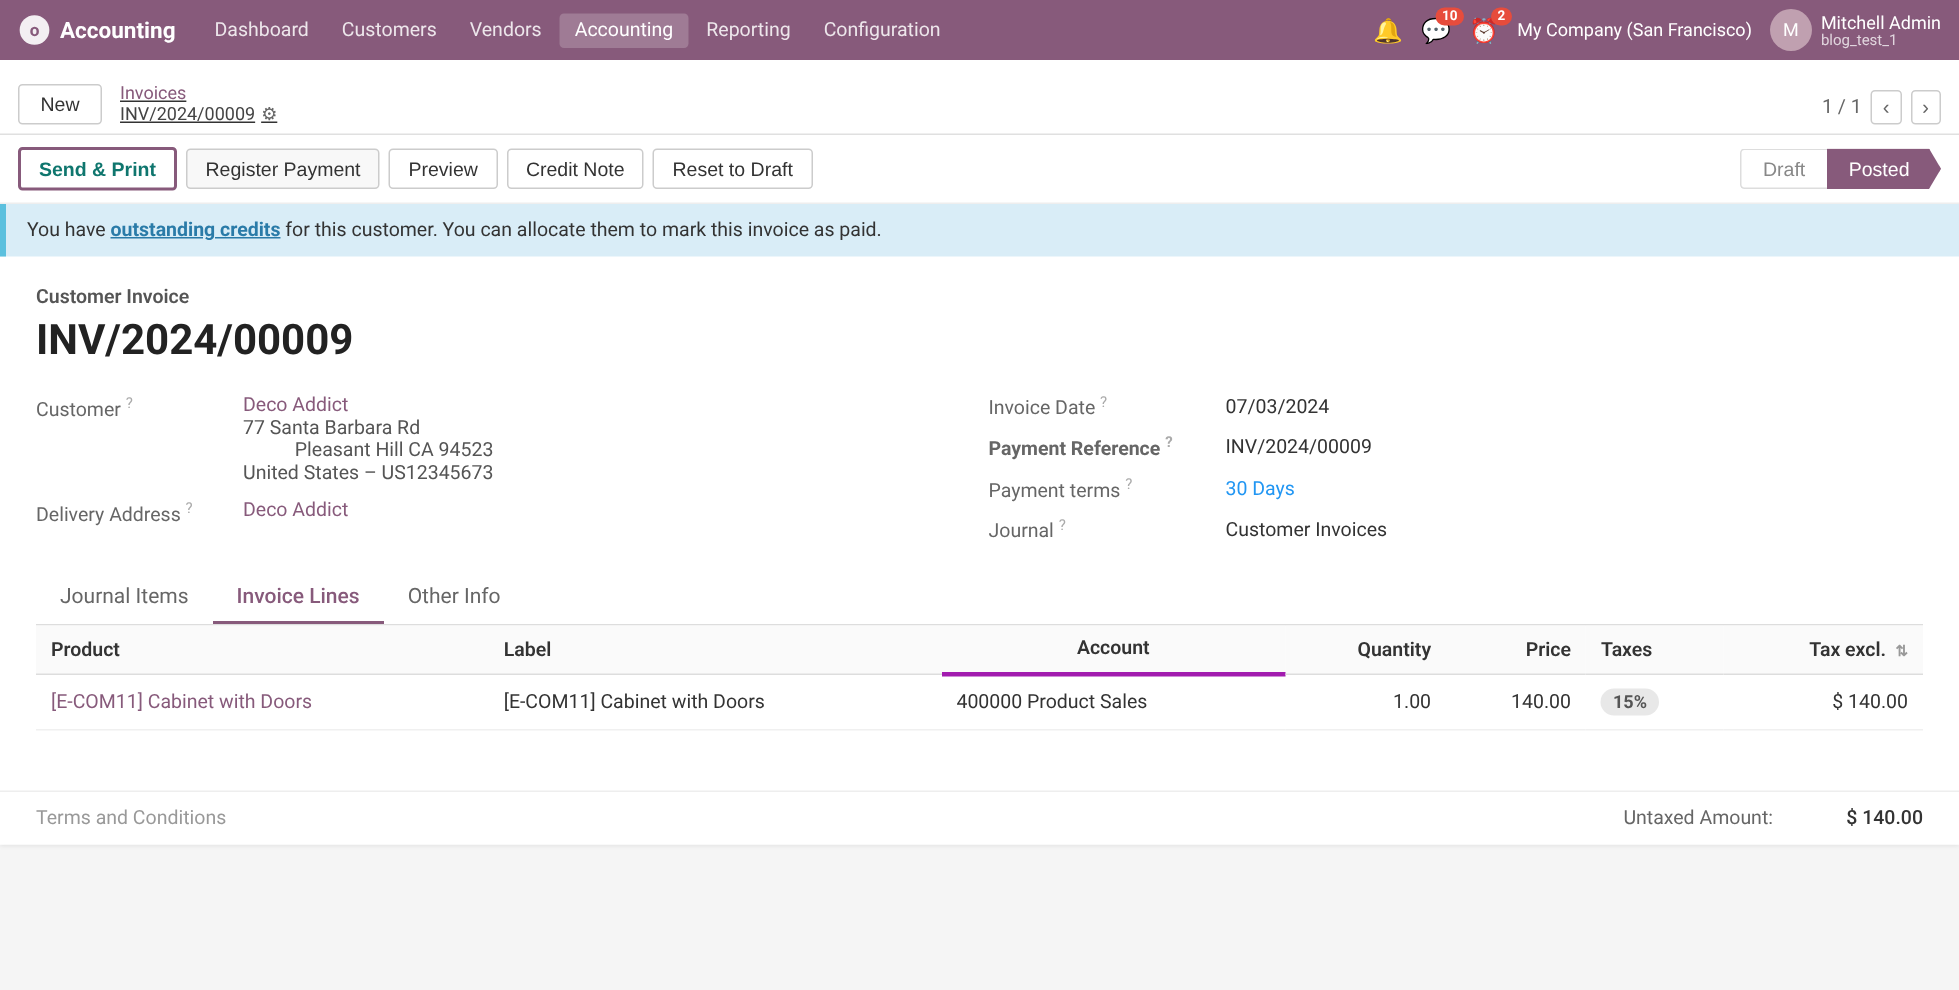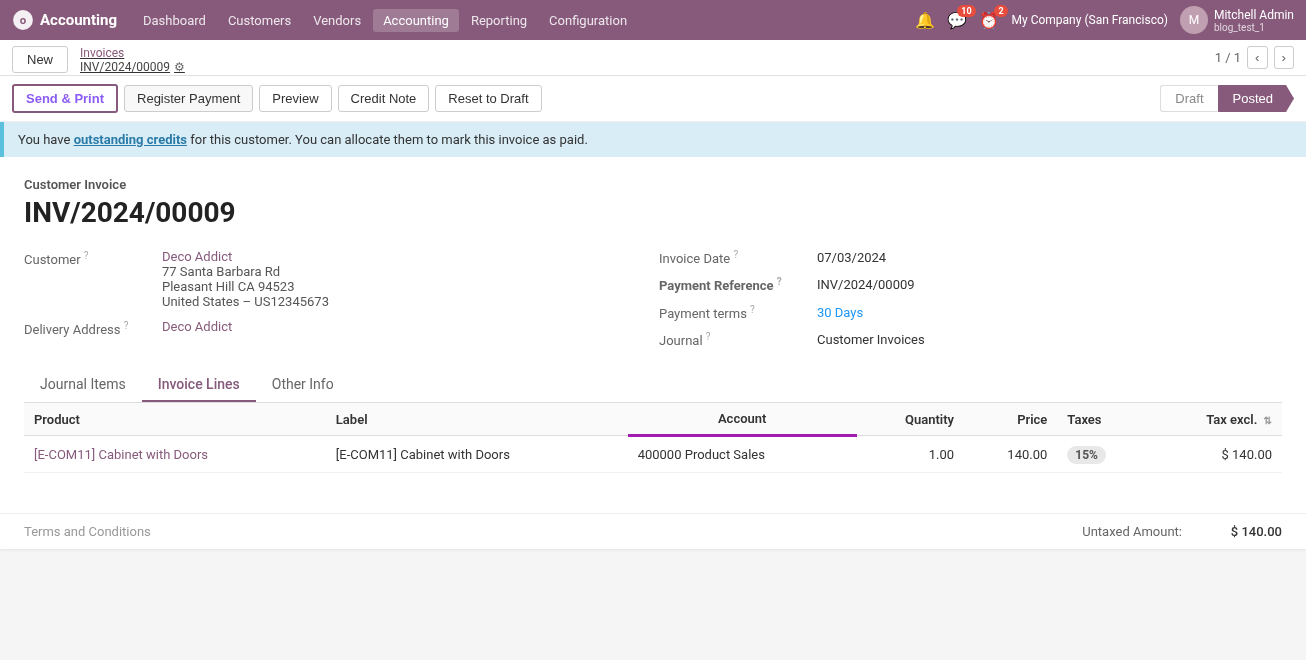--- a/index.html
+++ b/index.html
@@ -40,41 +40,41 @@
     <div style="display:flex;align-items:center;gap:6px;cursor:pointer;">
       <div style="width:28px;height:28px;border-radius:50%;background:#c0a0b0;overflow:hidden;display:flex;align-items:center;justify-content:center;font-size:12px;color:white;">M</div>
       <div style="display:flex;flex-direction:column;">
         <span style="font-size:12px;color:white;">Mitchell Admin</span>
         <span style="font-size:10px;color:rgba(255,255,255,0.75);">blog_test_1</span>
       </div>
     </div>
   </div>
 </nav>
 
-<div style="background:white;border-bottom:1px solid #e0e0e0;display:flex;align-items:flex-start;padding:6px 12px;height:36px;gap:12px;">
+<div style="background:white;border-bottom:1px solid #e0e0e0;display:flex;align-items:flex-end;padding:6px 12px;height:50px;gap:12px;">
   <button style="border:1px solid #ccc;background:white;padding:5px 14px;border-radius:3px;cursor:pointer;font-size:13px;color:#333;">New</button>
   <div style="display:flex;flex-direction:column;font-size:12px;text-decoration:underline;">
     <span style="color:#875a7b;cursor:pointer;font-size:12px;">Invoices</span>
     <span style="font-size:12px;color:#444;display:flex;align-items:center;gap:4px;">
       <span>INV/2024/00009</span>
       <span style="color:#666;cursor:pointer;">⚙</span>
     </span>
   </div>
   <div style="margin-left:auto;display:flex;align-items:center;gap:6px;font-size:13px;color:#666;">
     <span>1 / 1</span>
     <button style="border:1px solid #ccc;background:white;padding:3px 7px;cursor:pointer;border-radius:3px;color:#666;">‹</button>
     <button style="border:1px solid #ccc;background:white;padding:3px 7px;cursor:pointer;border-radius:3px;color:#666;">›</button>
   </div>
 </div>
 
 <div style="background:#f5f5f5;min-height:570px;overflow-y:auto;">
   <div style="background:white;margin:0;box-shadow:0 1px 3px rgba(0,0,0,0.08);">
 
     <div style="background:white;padding:8px 12px;display:flex;align-items:center;gap:6px;border-bottom:1px solid #eee;">
-      <button style="border:2px solid #875a7b;background:white;padding:5px 12px;border-radius:3px;cursor:pointer;font-size:13px;color:#8b5cf6;font-weight:600;">Send &amp; Print</button>
+      <button style="border:2px solid #875a7b;background:white;padding:5px 12px;border-radius:3px;cursor:pointer;font-size:13px;color:#0f766e;font-weight:600;">Send &amp; Print</button>
       <button style="border:1px solid #ccc;background:#f8f8f8;padding:5px 12px;border-radius:3px;cursor:pointer;font-size:13px;color:#333;">Register Payment</button>
       <button style="border:1px solid #ccc;background:white;padding:5px 12px;border-radius:3px;cursor:pointer;font-size:13px;color:#333;">Preview</button>
       <button style="border:1px solid #ccc;background:white;padding:5px 12px;border-radius:3px;cursor:pointer;font-size:13px;color:#333;">Credit Note</button>
       <button style="border:1px solid #ccc;background:white;padding:5px 12px;border-radius:3px;cursor:pointer;font-size:13px;color:#333;">Reset to Draft</button>
       <div style="margin-left:auto;display:flex;gap:0;align-items:center;">
         <button style="border:1px solid #ddd;background:white;padding:5px 14px;font-size:13px;color:#888;cursor:pointer;border-radius:3px 0 0 3px;border-right:none;">Draft</button>
         <button style="background:#875a7b;color:white;border:1px solid #875a7b;padding:5px 20px 5px 14px;font-size:13px;cursor:pointer;border-radius:0 3px 3px 0;position:relative;clip-path:polygon(0 0, calc(100% - 8px) 0, 100% 50%, calc(100% - 8px) 100%, 0 100%);font-weight:500;">Posted</button>
       </div>
     </div>
 
@@ -91,21 +91,21 @@
 
         <div style="display:flex;flex-direction:column;gap:10px;">
           <div style="display:flex;align-items:flex-start;gap:8px;">
             <span style="font-size:13px;color:#666;min-width:130px;padding-top:1px;">
               <span>Customer</span>
               <sup style="color:#aaa;font-size:10px;cursor:help;">?</sup>
             </span>
             <div style="display:flex;flex-direction:column;">
               <span style="color:#875a7b;cursor:pointer;font-size:13px;">Deco Addict</span>
               <span style="font-size:13px;color:#555;">77 Santa Barbara Rd</span>
-              <span style="font-size:13px;color:#555;">Pleasant Hill CA 94523</span>
+              <span style="font-size:13px;color:#555;text-align:right;">Pleasant Hill CA 94523</span>
               <span style="font-size:13px;color:#555;">United States – US12345673</span>
             </div>
           </div>
           <div style="display:flex;align-items:flex-start;gap:8px;">
             <span style="font-size:13px;color:#666;min-width:130px;padding-top:1px;">
               <span>Delivery Address</span>
               <sup style="color:#aaa;font-size:10px;cursor:help;">?</sup>
             </span>
             <span style="color:#875a7b;cursor:pointer;font-size:13px;">Deco Addict</span>
           </div>

